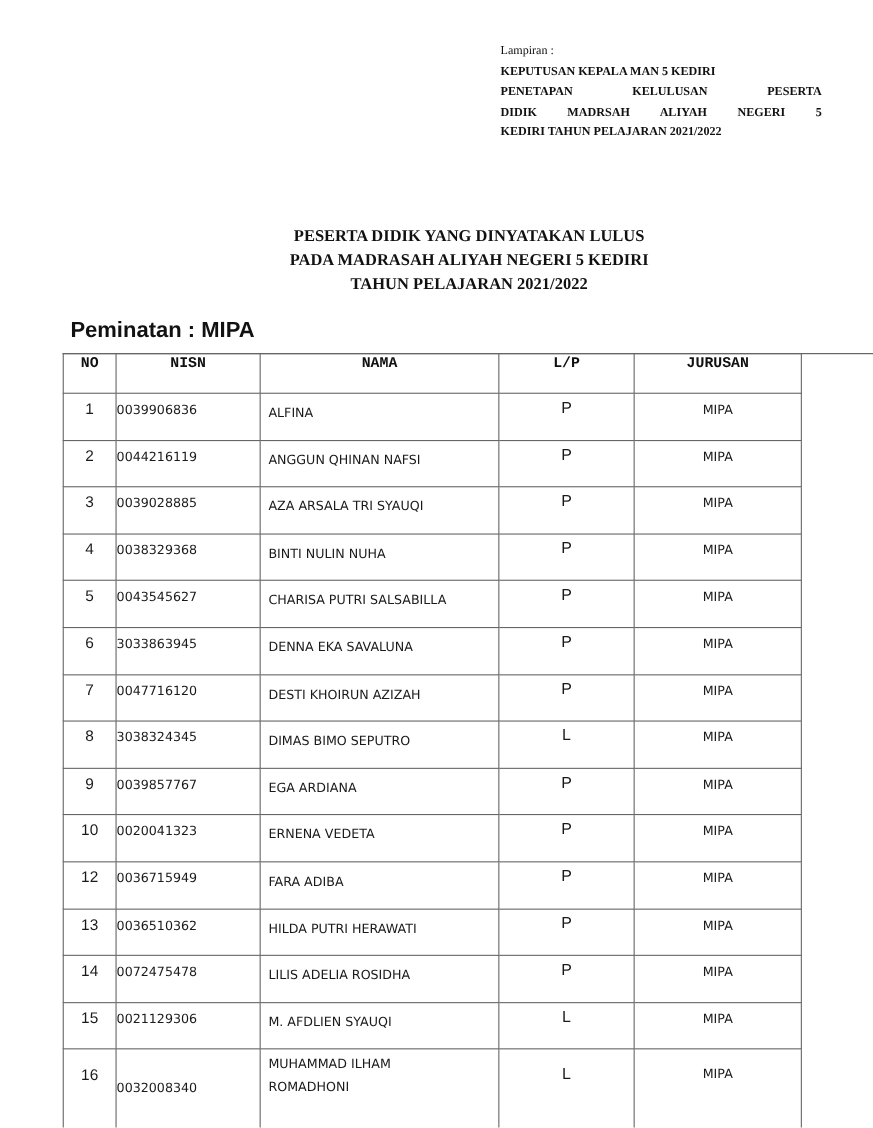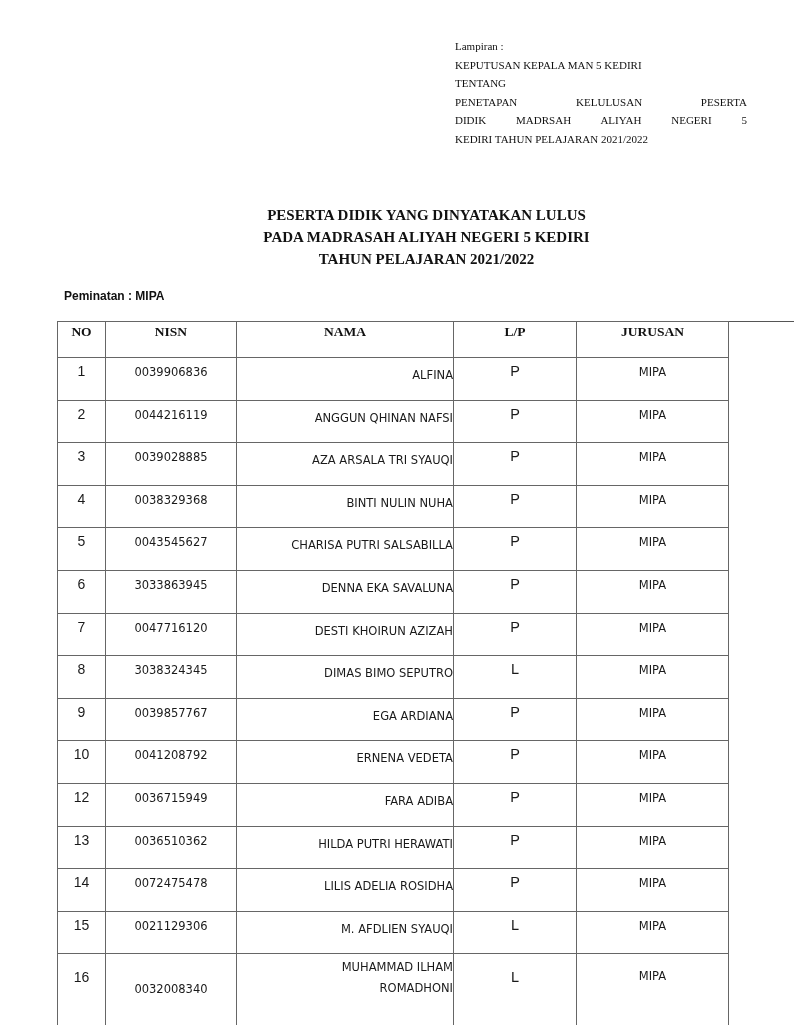--- a/index.html
+++ b/index.html
@@ -3,67 +3,66 @@
   <meta charset="utf-8">
   <style>
     html, body { margin: 0; padding: 0; background: #ffffff; }
     body { width: 794px; height: 1025px; position: relative; overflow: hidden; color: #111; }
 
     .attach {
       position: absolute; left: 455px; top: 37px; width: 292px;
       font-family: "Liberation Serif", "DejaVu Serif", serif; font-size: 11px; line-height: 18.5px;
     }
     .attach .lbl { font-weight: normal; }
-    .attach .b { font-weight: normal; }
+    .attach .b { font-weight: bold; }
     .attach .just { text-align: justify; text-align-last: justify; }
 
     .title {
       position: absolute; left: 0; top: 204px; width: 853px;
       font-family: "Liberation Serif", "DejaVu Serif", serif; font-weight: bold;
       font-size: 15px; line-height: 22px; text-align: center;
     }
 
     .peminatan {
       position: absolute; left: 64px; top: 289px;
-      font-family: "Liberation Sans", "DejaVu Sans", sans-serif; font-weight: bold; font-size: 12px;
+      font-family: "Liberation Sans", "DejaVu Sans", sans-serif; font-weight: bold; font-size: 20px;
     }
 
     .topline { position: absolute; left: 57px; top: 321px; width: 737px; height: 0; border-top: 1px solid #555; }
 
     table.grid {
       position: absolute; left: 57px; top: 321px;
       border-collapse: collapse; table-layout: fixed; width: 671px;
     }
     table.grid th, table.grid td { border: 1px solid #666; padding: 0; vertical-align: top; }
     table.grid th {
-      font-family: Liberation Serif, serif; font-weight: bold; font-size: 13.5px;
+      font-family: Liberation Mono, monospace; font-weight: bold; font-size: 13.5px;
       text-align: center; height: 33px; padding-top: 2px;
     }
     table.grid td {
       font-family: "DejaVu Sans", "Liberation Sans", sans-serif; font-size: 11.5px;
       height: 34.6px; color: #1a1a1a;
     }
     td.no { text-align: center; font-family: "Liberation Sans", sans-serif !important; font-size: 14px !important; padding-top: 5px !important; }
-    td.nisn { text-align: center; padding-top: 7px !important; }
-    td.nama { text-align: right; padding-left: 7px !important; padding-top: 7px !important; line-height: 21px; }
+    td.nisn { padding-top: 7px !important; }
+    td.nama { text-align: left; padding-left: 7px !important; padding-top: 7px !important; line-height: 21px; }
     td.lp { text-align: center; font-family: "Liberation Sans", sans-serif !important; font-size: 14.5px !important; padding-top: 5px !important; }
     td.jur { text-align: center; padding-top: 7px !important; }
     tr.tall td { height: 54px; }
     tr.tall td.no { padding-top: 15px !important; }
     tr.tall td.lp, tr.tall td.jur { padding-top: 15px !important; }
     tr.tall td.nama { padding-top: 3px !important; }
     tr.r16 td.nisn { padding-top: 28px !important; }
   </style>
 </head>
 <body>
 
 <div class="attach">
   <div class="lbl">Lampiran :</div>
   <div class="b">KEPUTUSAN KEPALA MAN 5 KEDIRI</div>
-  <div class="b">TENTANG</div>
   <div class="b just">PENETAPAN   KELULUSAN   PESERTA</div>
   <div class="b just">DIDIK  MADRSAH  ALIYAH  NEGERI  5</div>
   <div class="b">KEDIRI TAHUN PELAJARAN 2021/2022</div>
 </div>
 
 <div class="title">
   <div>PESERTA DIDIK YANG DINYATAKAN LULUS</div>
   <div>PADA MADRASAH ALIYAH NEGERI 5 KEDIRI</div>
   <div>TAHUN PELAJARAN 2021/2022</div>
 </div>
@@ -148,21 +147,21 @@
     </tr>
     <tr>
       <td class="no">9</td>
       <td class="nisn">0039857767</td>
       <td class="nama">EGA ARDIANA</td>
       <td class="lp">P</td>
       <td class="jur">MIPA</td>
     </tr>
     <tr>
       <td class="no">10</td>
-      <td class="nisn">0041208792</td>
+      <td class="nisn">0020041323</td>
       <td class="nama">ERNENA VEDETA</td>
       <td class="lp">P</td>
       <td class="jur">MIPA</td>
     </tr>
     <tr>
       <td class="no">12</td>
       <td class="nisn">0036715949</td>
       <td class="nama">FARA ADIBA</td>
       <td class="lp">P</td>
       <td class="jur">MIPA</td>

